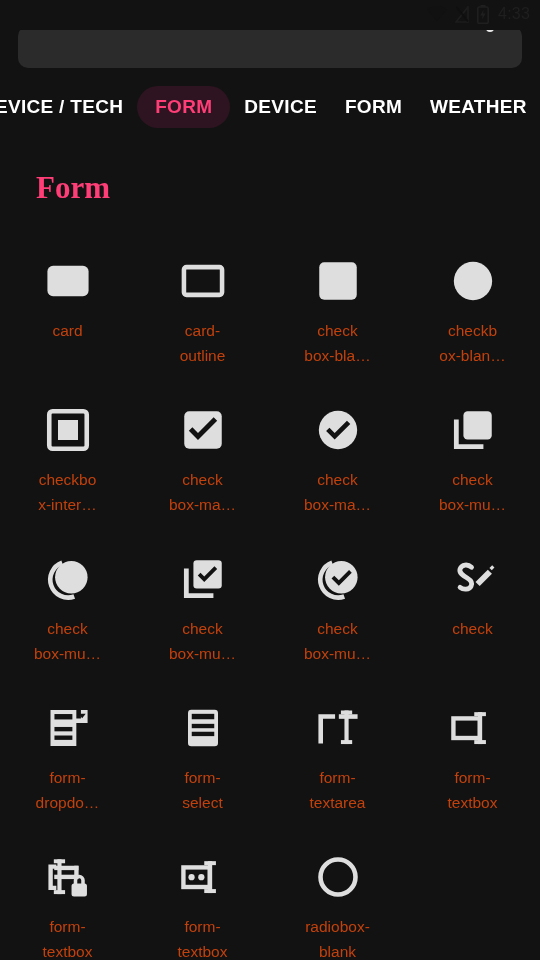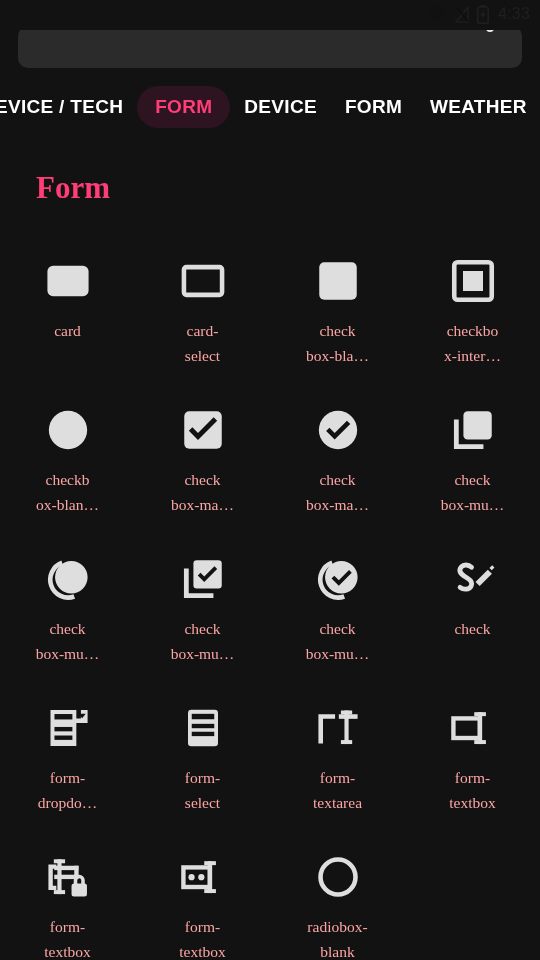--- a/index.html
+++ b/index.html
@@ -122,27 +122,26 @@
     align-items: center;
   }
   .cell .glyph {
     height: 66px;
     display: flex;
     align-items: center;
     justify-content: center;
   }
   .cell .label {
     margin-top: 4px;
-    color: #fca5a5;
+    color: #c2410c;
     font-size: 15.5px;
     line-height: 25px;
     text-align: center;
     width: 108px;
     white-space: pre-line;
-    font-family: Liberation Serif, serif;
   }
 </style>
 </head>
 <body>
 
 <div class="status-bar">
   <div class="status-icons">
     <svg class="status-icon" width="20" height="16" viewBox="0 0 20 16">
       <path d="M10 15 L0.5 3.5 A14 14 0 0 1 19.5 3.5 Z" fill="#111111"></path>
     </svg>
@@ -187,52 +186,52 @@
     <div class="label">card</div>
   </div>
 
   <div class="cell">
     <div class="glyph">
       <svg width="52" height="52" viewBox="0 0 24 24">
           <rect x="3.2" y="5.6" width="17.6" height="12.8" rx="1.2" fill="none" stroke="#dedede" stroke-width="2.1"></rect>
         </svg>
     </div>
     <div class="label">card-
-select</div>
+outline</div>
   </div>
 
   <div class="cell">
     <div class="glyph">
       <svg width="50" height="50" viewBox="0 0 24 24">
           <rect x="3" y="3" width="18" height="18" rx="2.4" fill="#dedede"></rect>
         </svg>
     </div>
     <div class="label">check
 box-bla…</div>
   </div>
 
   <div class="cell">
     <div class="glyph">
       <svg width="50" height="50" viewBox="0 0 24 24">
+          <circle cx="12" cy="12" r="9.2" fill="#dedede"></circle>
+        </svg>
+    </div>
+    <div class="label">checkb
+ox-blan…</div>
+  </div>
+
+  <div class="cell">
+    <div class="glyph">
+      <svg width="50" height="50" viewBox="0 0 24 24">
         <rect x="3" y="3" width="18" height="18" rx="1.6" fill="none" stroke="#dedede" stroke-width="2.2"></rect>
         <rect x="7.2" y="7.2" width="9.6" height="9.6" fill="#dedede"></rect>
       </svg>
     </div>
     <div class="label">checkbo
 x-inter…</div>
-  </div>
-
-  <div class="cell">
-    <div class="glyph">
-      <svg width="50" height="50" viewBox="0 0 24 24">
-          <circle cx="12" cy="12" r="9.2" fill="#dedede"></circle>
-        </svg>
-    </div>
-    <div class="label">checkb
-ox-blan…</div>
   </div>
 
   <div class="cell">
     <div class="glyph">
       <svg width="50" height="50" viewBox="0 0 24 24">
         <rect x="3" y="3" width="18" height="18" rx="2.4" fill="#dedede"></rect>
         <path d="M9.6 16.8 L5.2 12.4 L6.9 10.7 L9.6 13.4 L17.1 5.9 L18.8 7.6 Z" fill="#121212"></path>
       </svg>
     </div>
     <div class="label">check

